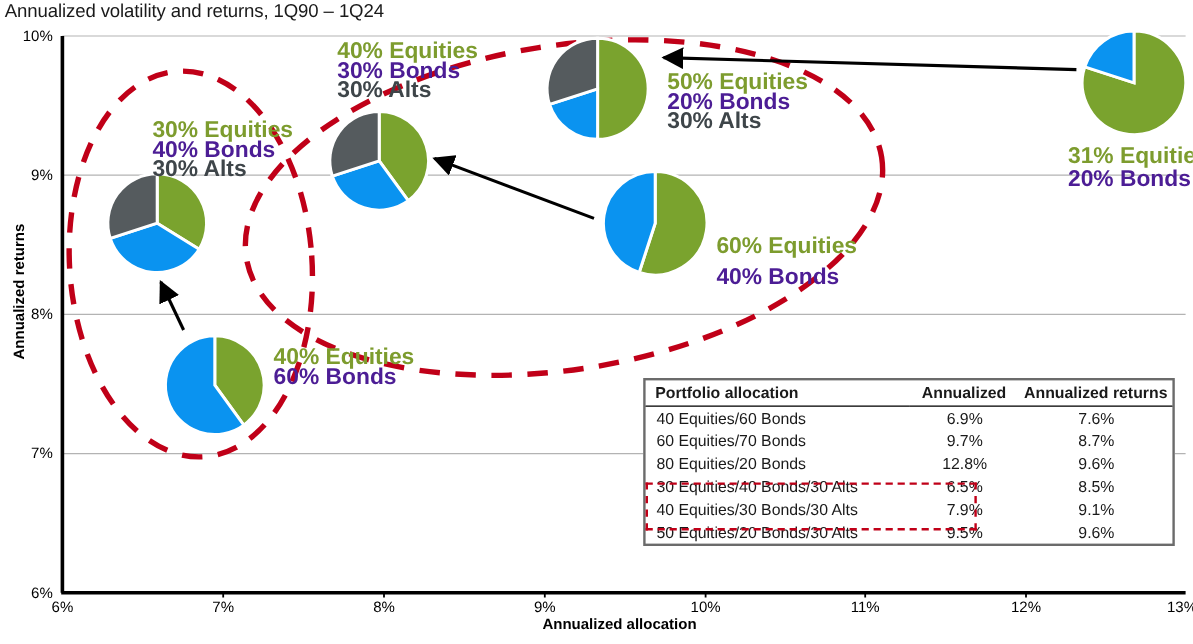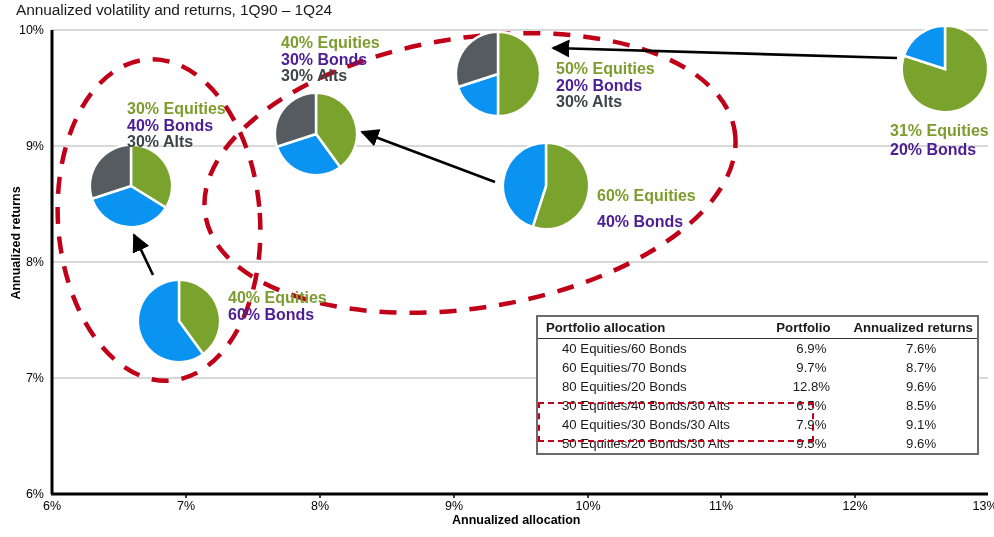--- a/index.html
+++ b/index.html
@@ -1,49 +1,49 @@
 <!DOCTYPE html>
 <html><head>
 <meta charset="utf-8">
 <style>
   html,body{margin:0;padding:0;background:#ffffff;}
   body{width:994px;height:537px;position:relative;overflow:hidden;
        font-family:"Liberation Sans",sans-serif;color:#1a1a1a;}
 
   #chart-root{position:absolute;left:0;top:0;width:994px;height:537px;}
 
-  .title{position:absolute;left:16px;top:1px;font-size:15.5px;color:#1a1a1a;
+  .title{position:absolute;left:4px;top:1px;font-size:15.5px;color:#1a1a1a;
          white-space:nowrap;letter-spacing:-0.1px;}
 
   svg.layer{position:absolute;left:0;top:0;width:994px;height:537px;overflow:visible;}
   svg.layer.behind{z-index:1;}
   svg.layer.front{z-index:4;}
 
   .axis-label{position:absolute;font-size:12.5px;color:#000;font-weight:bold;}
   #xaxis-title{left:452px;top:513px;}
   #yaxis-title{left:-44px;top:236px;transform:rotate(-90deg);transform-origin:center center;width:120px;text-align:center;}
 
   .ytick{position:absolute;font-size:12.5px;color:#000;text-align:right;width:40px;}
   .xtick{position:absolute;font-size:12.5px;color:#000;text-align:center;width:44px;}
 
   .pie-wrap{position:absolute;z-index:3;}
   .pie-wrap svg{display:block;overflow:visible;}
 
-  .callout{position:absolute;z-index:5;font-size:16px;font-weight:bold;line-height:16.5px;white-space:nowrap;}
+  .callout{position:absolute;z-index:5;font-size:19px;font-weight:bold;line-height:16.5px;white-space:nowrap;}
   .c-eq{color:#7d9c2e;}
   .c-bd{color:#4c1d95;}
   .c-al{color:#3e4549;}
 
   
   #alloc-table{position:absolute;left:536px;top:315px;width:443px;z-index:6;
     background:#fff;border:2px solid #6b6b6b;box-sizing:border-box;}
   #alloc-table table{border-collapse:collapse;width:100%;font-size:13.2px;}
   #alloc-table th{font-weight:bold;text-align:left;padding:3px 4px 3px 8px;
     border-bottom:1.5px solid #333;white-space:nowrap;}
-  #alloc-table td{padding:2px 4px 2px 24px;white-space:nowrap;}
+  #alloc-table td{padding:2px 4px 2px 9px;white-space:nowrap;}
   #alloc-table th.num,#alloc-table td.num{text-align:center;}
   #alloc-table th.num2,#alloc-table td.num2{text-align:center;}
   #alloc-table col.c1{width:50%;}
   #alloc-table col.c2{width:20%;}
   #alloc-table col.c3{width:30%;}
 
   #table-highlight{position:absolute;left:538px;top:402px;width:276px;height:40px;
     border:2.5px dashed #c00018;z-index:7;pointer-events:none;box-sizing:border-box;}
 </style>
 </head>
@@ -153,21 +153,21 @@
     <div class="c-bd">20% Bonds</div>
     <div class="c-al">30% Alts</div>
   </div>
 
   <div class="pie-wrap" style="left:500px;top:140px;">
     <svg width="92" height="92" viewBox="-48 -48 96 96">
       <path d="M 0 0 L 0 -45 A 45 45 0 1 1 -13.91 42.80 Z" fill="#7AA32E" stroke="#fff" stroke-width="2.6"></path>
       <path d="M 0 0 L -13.91 42.80 A 45 45 0 0 1 0 -45 Z" fill="#0A93F0" stroke="#fff" stroke-width="2.6"></path>
     </svg>
   </div>
-  <div class="callout" style="left:597px;top:188px;">
+  <div class="callout" style="left:597px;top:198px;">
     <div class="c-eq">60% Equities</div>
     <div class="c-bd" style="margin-top:9px;">40% Bonds</div>
   </div>
 
   <div class="pie-wrap" style="left:899px;top:23px;">
     <svg width="92" height="92" viewBox="-48 -48 96 96">
       <path d="M 0 0 L 0 -45 A 45 45 0 1 1 -42.80 -13.91 Z" fill="#7AA32E" stroke="#fff" stroke-width="2.6"></path>
       <path d="M 0 0 L -42.80 -13.91 A 45 45 0 0 1 0 -45 Z" fill="#0A93F0" stroke="#fff" stroke-width="2.6"></path>
     </svg>
   </div>
@@ -179,21 +179,21 @@
   <div id="alloc-table">
     <table>
       <colgroup>
           <col class="c1">
           <col class="c2">
           <col class="c3">
         </colgroup>
       <thead>
         <tr>
           <th>Portfolio allocation</th>
-          <th class="num">Portfolio</th>
+          <th class="num">Annualized</th>
           <th class="num2">Annualized returns</th>
         </tr>
       </thead>
       <tbody>
         <tr>
           <td>40 Equities/60 Bonds</td>
           <td class="num">6.9%</td>
           <td class="num2">7.6%</td>
         </tr>
         <tr>

